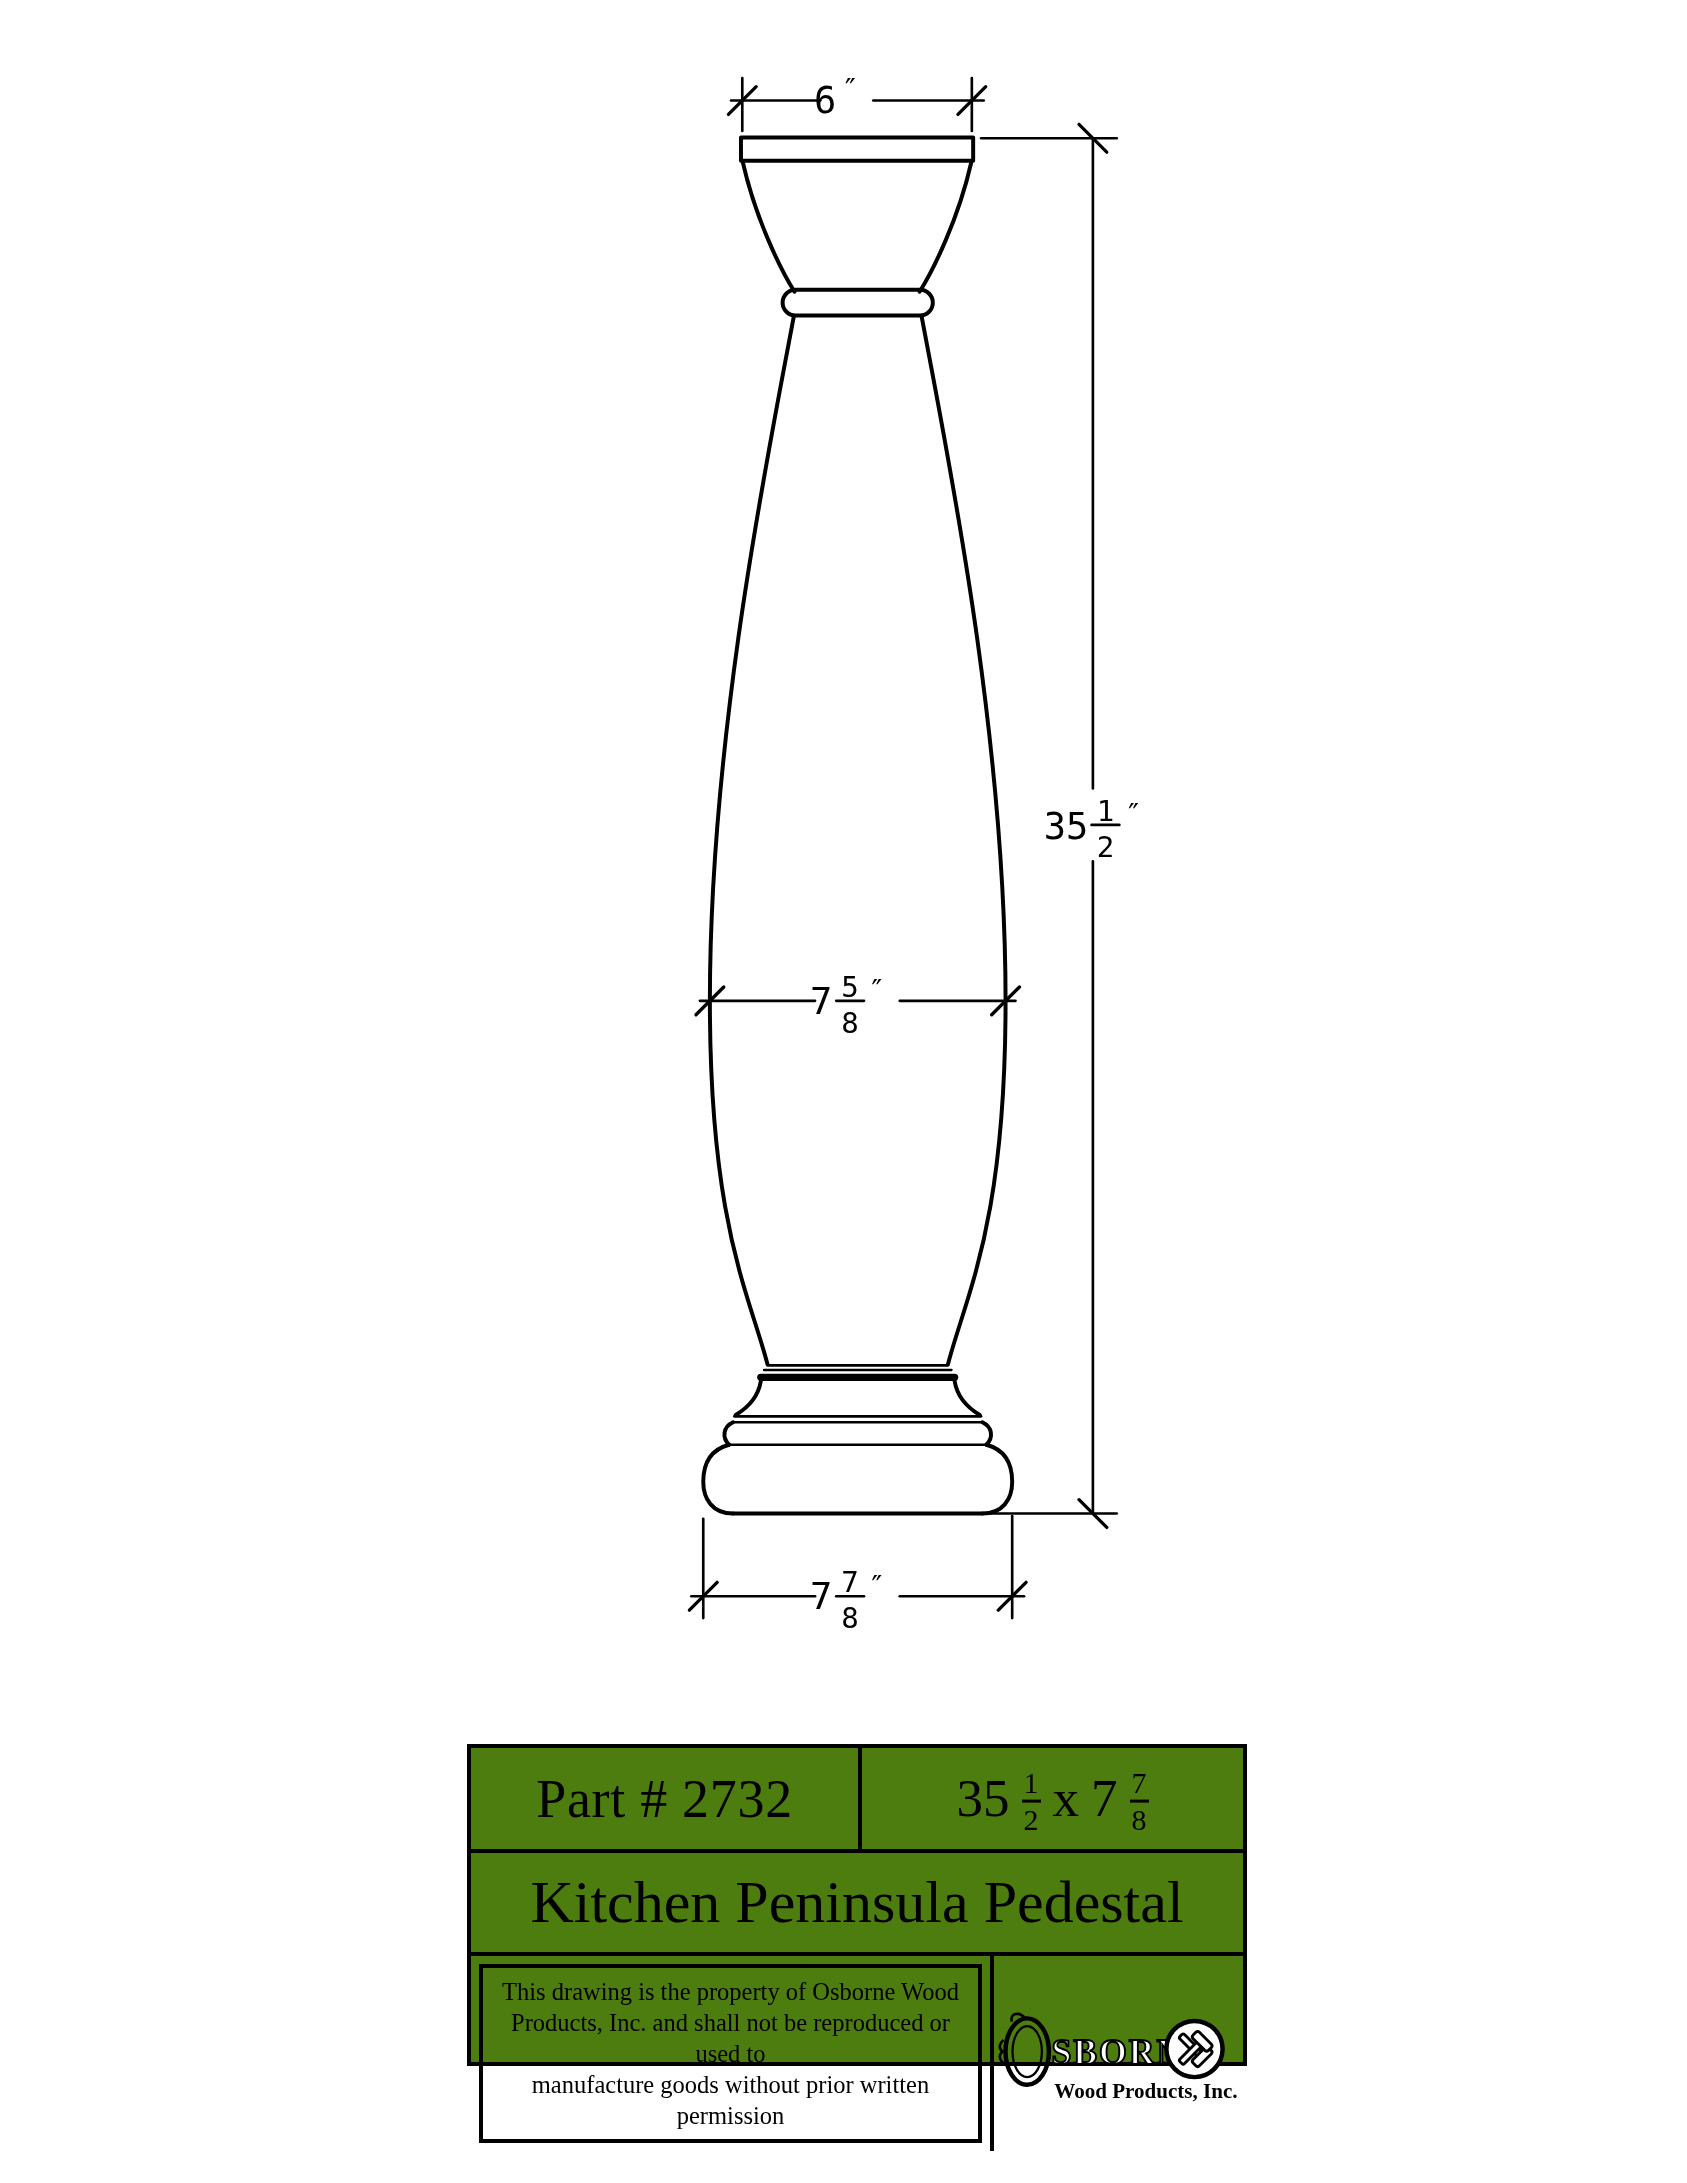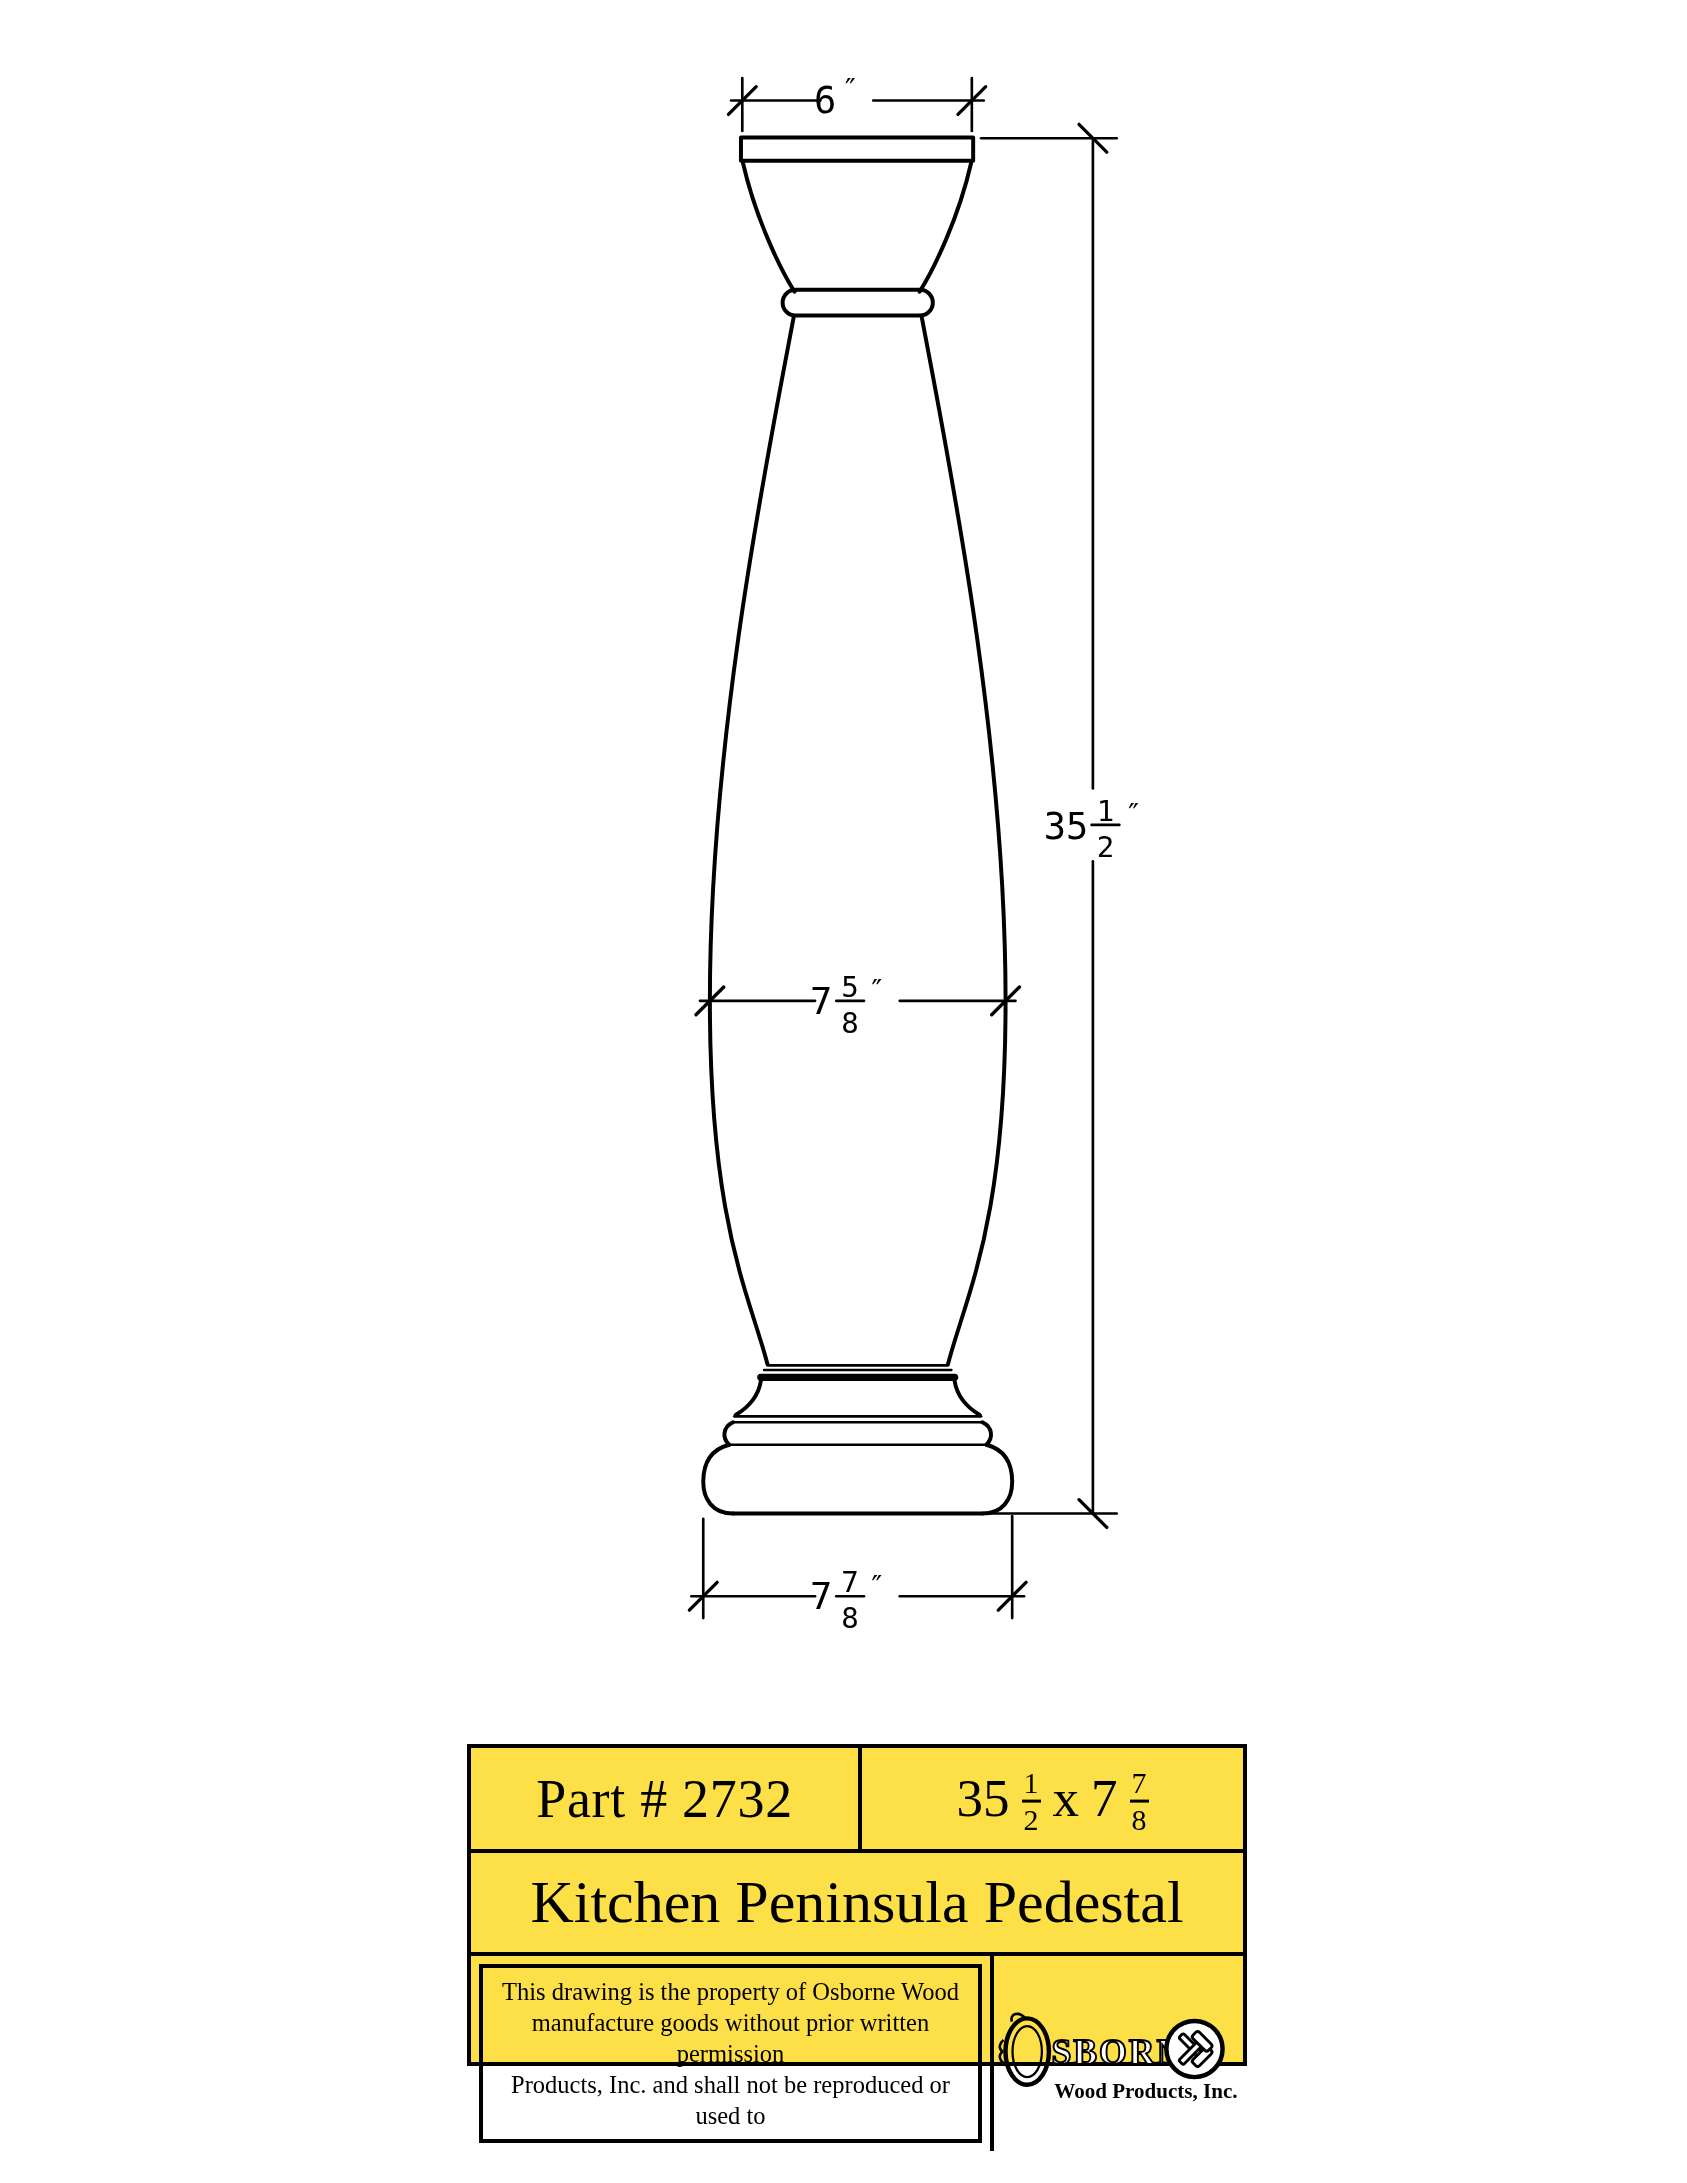--- a/index.html
+++ b/index.html
@@ -2,21 +2,21 @@
 <html style="font-size:10.6px"><head>
 <meta charset="utf-8">
 <style>
   html,body{margin:0;padding:0;background:#ffffff;}
   body{width:1687px;height:2183px;position:relative;font-family:"Liberation Serif",serif;color:#000;}
   .page{position:absolute;left:0;top:0;width:1687px;height:2183px;background:#fff;overflow:hidden;}
   svg{display:block;}
   .drawing-svg{position:absolute;left:0;top:0;}
   .dim-text{font-family:"DejaVu Sans Mono",monospace;fill:#000;}
   
-  .tblock{position:absolute;left:467px;top:1744px;width:780px;height:322px;border:4.6px solid #000;box-sizing:border-box;background:#fde047;display:flex;flex-direction:column;}
+  .tblock{position:absolute;left:467px;top:1744px;width:780px;height:322px;border:4.6px solid #000;box-sizing:border-box;background:#4d7c0f;display:flex;flex-direction:column;}
   .trow1{height:105px;border-bottom:4.6px solid #000;display:flex;box-sizing:border-box;flex:none;}
   .tcell-part{width:391px;border-right:4.6px solid #000;box-sizing:border-box;display:flex;align-items:center;justify-content:center;}
   .tcell-size{flex:1;display:flex;align-items:center;justify-content:center;}
   .part-text{font-size:54px;letter-spacing:0.7px;}
   .size-text{font-size:53px;display:flex;align-items:center;gap:12px;}
   .trow2{height:103px;border-bottom:4.6px solid #000;box-sizing:border-box;display:flex;align-items:center;justify-content:center;flex:none;}
   .product-text{font-size:60px;}
   .trow3{flex:1;display:flex;box-sizing:border-box;}
   .tcell-disclaimer{width:523px;border-right:4.6px solid #000;box-sizing:border-box;padding:8px;display:flex;}
   .disclaimer-box{flex:1;border:4px solid #000;display:flex;flex-direction:column;align-items:center;justify-content:center;text-align:center;line-height:31px;font-size:24.5px;padding:8px 4px;box-sizing:border-box;}
@@ -148,22 +148,22 @@
         </span>
       </div>
     </div>
     <div class="trow2">
       <span class="product-text">Kitchen Peninsula Pedestal</span>
     </div>
     <div class="trow3">
       <div class="tcell-disclaimer">
         <div class="disclaimer-box">
           <div>This drawing is the property of Osborne Wood</div>
+          <div>Products, Inc. and shall not be reproduced or used to</div>
           <div>manufacture goods without prior written permission</div>
-          <div>Products, Inc. and shall not be reproduced or used to</div>
         </div>
       </div>
       <div class="tcell-logo">
         <svg width="249" height="101" viewBox="0 0 390 158">
 
           <g stroke="#000" fill="none">
             <ellipse cx="52" cy="76" rx="34" ry="52" stroke-width="7"></ellipse>
             <ellipse cx="52" cy="76" rx="23" ry="40" stroke-width="3.5"></ellipse>
             <path d="M50,25 C40,12 24,16 28,29" stroke-width="4"></path>
             <path d="M15,58 q-11,9 -2,18 q-9,9 2,18" stroke-width="4"></path>

